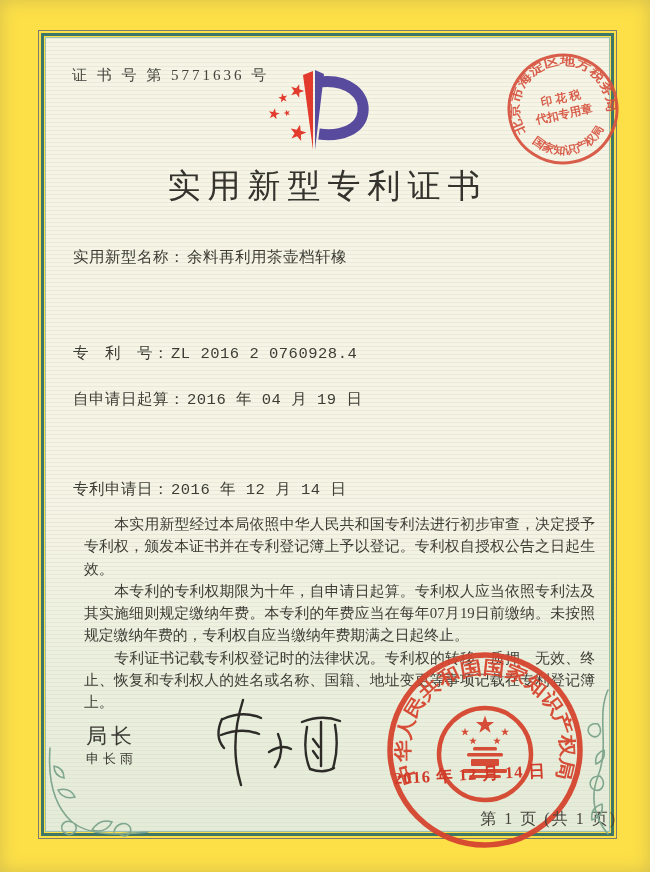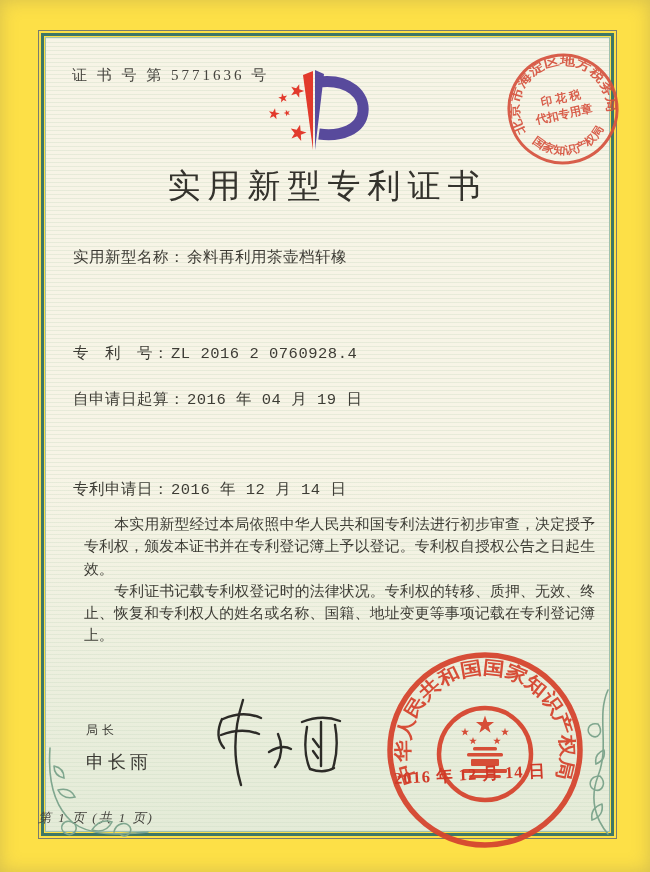--- a/index.html
+++ b/index.html
@@ -39,34 +39,34 @@
   .f0{top:247px}.f1{top:296px}.f2{top:343px}.f3{top:389px}.f4{top:433px}.f5{top:479px}
 
   
   .body-text{position:absolute;left:84px;top:505px;width:511px;margin-top:8px;}
   .body-text p{
     margin:0;text-indent:2.05em;text-align:justify;
     font-size:14.8px;line-height:22.3px;color:#3d3c35;
   }
 
   
-  .signer-title{position:absolute;left:86px;top:722px;font-size:12px;letter-spacing:4px;font-family:"Liberation Sans","DejaVu Sans",sans-serif;color:#3a3933;}
-  .signer-name{position:absolute;left:86px;top:750px;font-size:18px;letter-spacing:4px;font-family:"Liberation Sans","DejaVu Sans",sans-serif;color:#3a3933;}
+  .signer-title{position:absolute;left:86px;top:722px;font-size:21px;letter-spacing:4px;font-family:"Liberation Sans","DejaVu Sans",sans-serif;color:#3a3933;}
+  .signer-name{position:absolute;left:86px;top:750px;font-size:13px;letter-spacing:4px;font-family:"Liberation Sans","DejaVu Sans",sans-serif;color:#3a3933;}
   .signature{position:absolute;left:186px;top:692px;width:170px;height:100px;}
 
   
   .tax-seal{position:absolute;left:498px;top:44px;width:130px;height:130px;transform:rotate(-12deg);opacity:.92;}
   .issue-seal{position:absolute;left:385px;top:650px;width:202px;height:202px;opacity:.95;}
   .seal-date{
     position:absolute;left:394px;top:764px;font-size:16.5px;letter-spacing:1px;
     color:#d03a28;transform:rotate(-3deg);white-space:nowrap;font-weight:600;
   }
 
   
-  .footer{position:absolute;left:38px;right:33px;top:809px;text-align:left;font-size:13px;letter-spacing:2px;color:#45443e;font-style:italic;}
+  .footer{position:absolute;left:38px;right:33px;top:809px;text-align:right;font-size:16px;letter-spacing:2px;color:#45443e;}
 
   
   .flourish-bl{position:absolute;left:44px;top:746px;width:108px;height:92px;}
   .flourish-br{position:absolute;left:556px;top:688px;width:60px;height:148px;}
 </style>
 </head>
 <body>
 
 <svg width="0" height="0" style="position:absolute" aria-hidden="true">
   <defs>
@@ -123,20 +123,21 @@
     </div>
     <div class="field f3">
       <span class="lbl">自申请日起算：</span><span class="val">2016 年 04 月 19 日</span>
     </div>
     <div class="field f5">
       <span class="lbl">专利申请日：</span><span class="val">2016 年 12 月 14 日</span>
     </div>
 
     <div class="body-text">
       <p>本实用新型经过本局依照中华人民共和国专利法进行初步审查，决定授予专利权，颁发本证书并在专利登记簿上予以登记。专利权自授权公告之日起生效。</p>
+      <p>本专利的专利权期限为十年，自申请日起算。专利权人应当依照专利法及其实施细则规定缴纳年费。本专利的年费应当在每年07月19日前缴纳。未按照规定缴纳年费的，专利权自应当缴纳年费期满之日起终止。</p>
       <p>专利证书记载专利权登记时的法律状况。专利权的转移、质押、无效、终止、恢复和专利权人的姓名或名称、国籍、地址变更等事项记载在专利登记簿上。</p>
     </div>
 
     <div class="signer-title">局长</div>
     <div class="signer-name">申长雨</div>
 
     <svg class="signature" viewBox="0 0 170 100">
       <g fill="none" stroke="#2c2b27" stroke-width="2.4" stroke-linecap="round" stroke-linejoin="round">
         <path d="M57,8 C50,30 45,60 55,93"></path>
         <path d="M37,27 Q57,18 75,26"></path>

